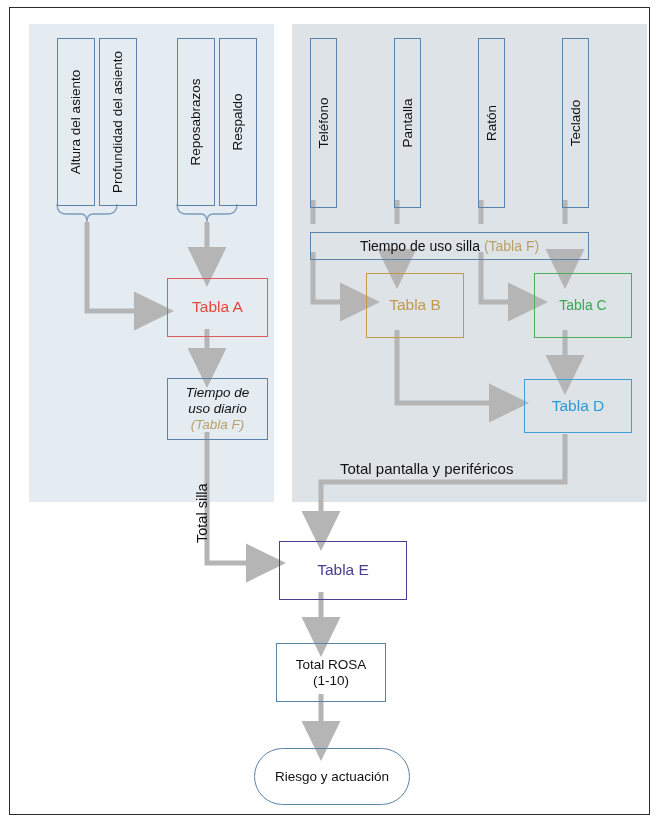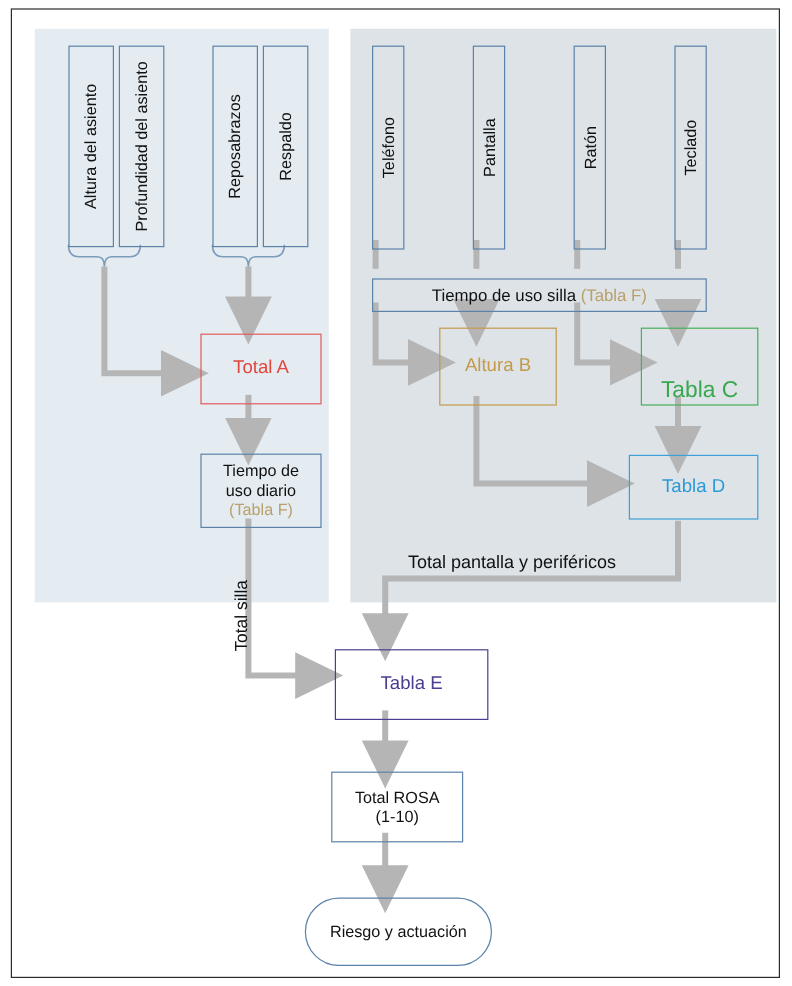--- a/index.html
+++ b/index.html
@@ -19,21 +19,21 @@
     white-space:nowrap;font-size:13.5px;color:#111;line-height:1;
   }
 
   
   .node{position:absolute;box-sizing:border-box;display:flex;align-items:center;justify-content:center;
         text-align:center;line-height:1.18;}
   .node .t{display:block;}
 
   #tabla-a{border:1.4px solid #e05c5c;color:#e0473f;font-size:15.5px;}
   #tabla-b{border:1.4px solid #c49a4a;color:#c49a4a;font-size:15.5px;}
-  #tabla-c{border:1.4px solid #4aae5a;color:#3aa84f;font-size:19px;align-items:flex-end;}
+  #tabla-c{border:1.4px solid #4aae5a;color:#3aa84f;font-size:14px;}
   #tabla-d{border:1.4px solid #3da0d8;color:#2c9ad6;font-size:15.5px;}
   #tabla-e{border:1.4px solid #4b3d8f;color:#4b3d8f;font-size:15.5px;}
   #tiempo-chair{border:1.2px solid #5b82a8;color:#111;font-size:13.5px;}
   #total-rosa{border:1.2px solid #5b82a8;color:#111;font-size:13.5px;}
   #bar-periph{border:1.2px solid #5b82a8;color:#111;font-size:14px;}
   #riesgo{border:1.2px solid #5b82a8;color:#111;font-size:13.5px;border-radius:30px;}
   .tablaF-note{color:#b9a06a;}
 
   .vlabel{position:absolute;font-size:14.5px;color:#111;white-space:nowrap;
           transform-origin:0 0;transform:rotate(-90deg);}
@@ -125,36 +125,36 @@
       <span>Teclado</span>
     </div>
 
     <div class="node" id="bar-periph" style="left:300px;top:224px;width:279px;height:28px;">
       <span>
         <span>Tiempo de uso silla </span><span class="tablaF-note">(Tabla F)</span>
       </span>
     </div>
 
     <div class="node" id="tabla-a" style="left:157px;top:270px;width:101px;height:59px;">
-      <span class="t">Total A</span>
+      <span class="t">Tabla A</span>
     </div>
 
     <div class="node" id="tabla-b" style="left:356px;top:265px;width:98px;height:65px;">
-      <span class="t">Altura B</span>
+      <span class="t">Tabla B</span>
     </div>
 
     <div class="node" id="tabla-c" style="left:524px;top:265px;width:98px;height:65px;">
       <span class="t">Tabla C</span>
     </div>
 
     <div class="node" id="tabla-d" style="left:514px;top:371px;width:108px;height:54px;">
       <span class="t">Tabla D</span>
     </div>
 
-    <div class="node" id="tiempo-chair" style="left:157px;top:370px;width:101px;height:62px;">
+    <div class="node" id="tiempo-chair" style="left:157px;top:370px;width:101px;height:62px;font-style:italic;">
       <span>
         <span class="t">Tiempo de</span>
         <span class="t">uso diario</span>
         <span class="t tablaF-note">(Tabla F)</span>
       </span>
     </div>
 
     <div class="node" id="tabla-e" style="left:269px;top:533px;width:128px;height:59px;">
       <span class="t">Tabla E</span>
     </div>

